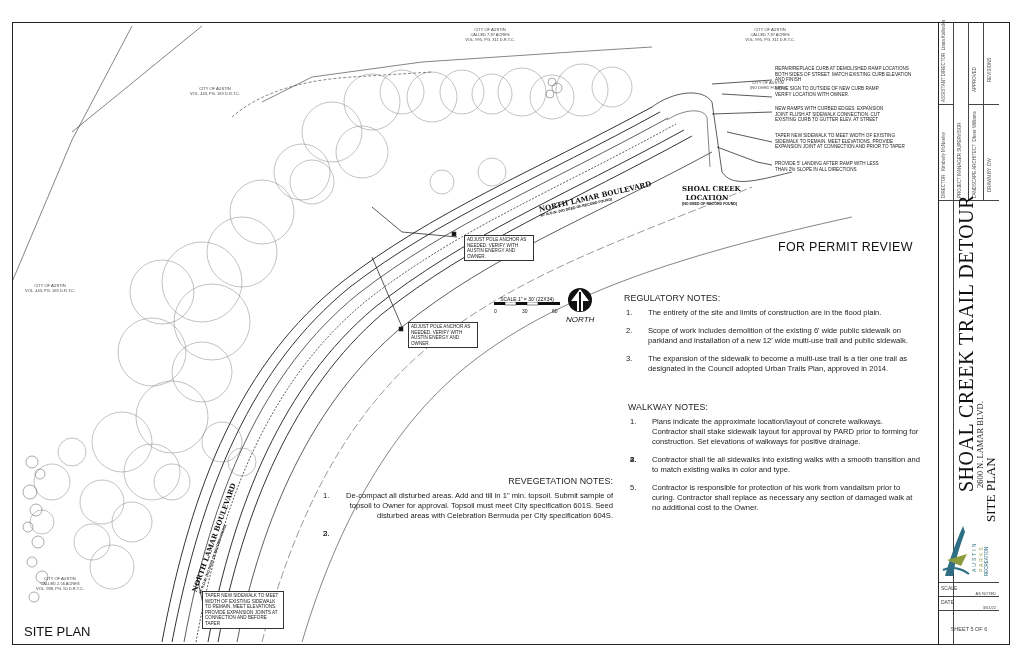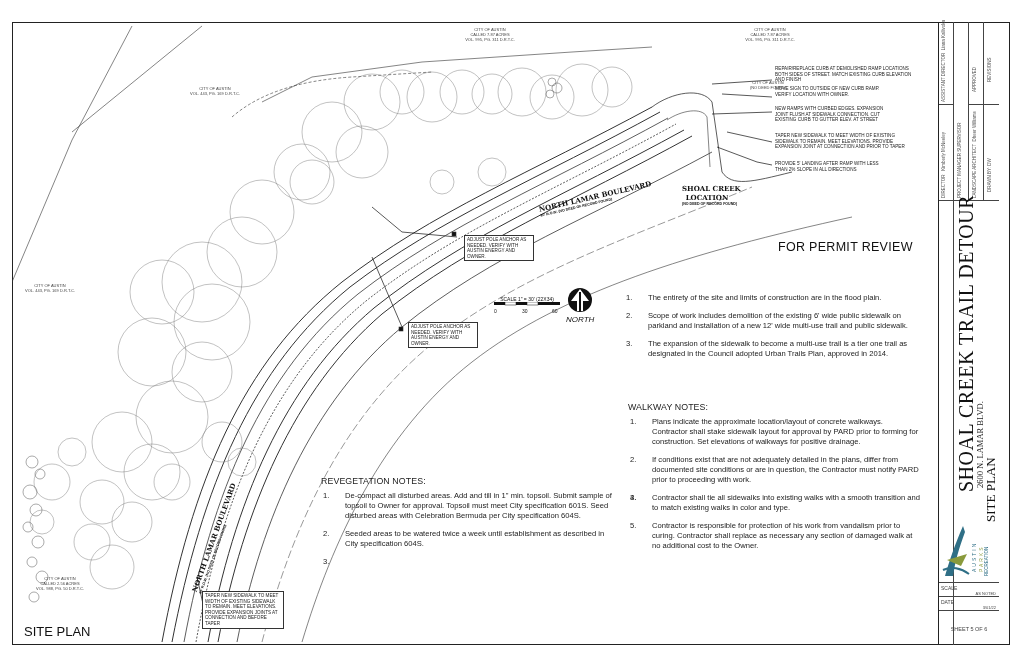--- a/index.html
+++ b/index.html
@@ -190,43 +190,44 @@
     <circle cx="13" cy="13" r="12" fill="#111"></circle>
     <path d="M13 2 L4 14 L10 14 L10 24 L16 24 L16 14 L22 14 Z" fill="#fff"></path>
     <path d="M13 5 L13 24" stroke="#111" stroke-width="2"></path>
   </svg>
   <div>NORTH</div>
 </div>
 
 <div class="permit">FOR PERMIT REVIEW</div>
 
 <div class="notes" style="left:624px;top:293px;width:292px;">
+  <h4>REGULATORY NOTES:</h4>
   <ol>
     <li><span class="num">1.</span><span>The entirety of the site and limits of construction are in the flood plain.</span></li>
     <li><span class="num">2.</span><span>Scope of work includes demolition of the existing 6' wide public sidewalk  on parkland and installation of a new 12' wide multi-use trail and public sidewalk.</span></li>
     <li><span class="num">3.</span><span>The expansion of the sidewalk to become a multi-use trail is a tier one trail as designated in the Council adopted Urban Trails Plan, approved in 2014.</span></li>
   </ol>
 </div>
 
 <div class="notes" style="left:628px;top:402px;width:292px;">
   <h4>WALKWAY NOTES:</h4>
   <ol>
     <li><span class="num">1.</span><span>Plans indicate the approximate location/layout of concrete walkways. Contractor shall stake sidewalk layout for approval by PARD prior to forming for construction. Set elevations of walkways for positive drainage.</span></li>
-    <li><span class="num">2.</span><span>If conditions exist that are not adequately detailed in the plans, differ from documented site conditions or are in question, the Contractor must notify PARD prior to proceeding with work.</span></li>
+    <li><span class="num">2.</span></li>
     <li><span class="num">3.</span></li>
     <li><span class="num">4.</span><span>Contractor shall tie all sidewalks into existing walks with a smooth transition and to match existing walks in color and type.</span></li>
     <li><span class="num">5.</span><span>Contractor is responsible for protection of his work from vandalism prior to curing. Contractor shall replace as necessary any section of damaged walk at no additional cost to the Owner.</span></li>
   </ol>
 </div>
 
-<div class="notes" style="left:321px;top:476px;width:292px;">
+<div class="notes" style="left:321px;top:476px;width:292px;text-align:right;">
   <h4>REVEGETATION NOTES:</h4>
   <ol>
     <li><span class="num">1.</span><span>De-compact all disturbed areas. Add and till in 1" min. topsoil. Submit sample of topsoil to Owner for approval. Topsoil must meet City specification 601S. Seed disturbed areas with Celebration Bermuda per City specification 604S.</span></li>
-    <li><span class="num">2.</span><span>Seeded areas to be watered twice a week until establishment as described in City specification 604S.</span></li>
+    <li><span class="num">2.</span></li>
     <li><span class="num">3.</span></li>
   </ol>
 </div>
 
 <div class="siteplan">SITE PLAN</div>
 
 <div class="titleblock">
 
   <div class="tb-line" style="left:14px;top:0;width:0.8px;height:100%;"></div>
   <div class="tb-line" style="left:29px;top:0;width:0.8px;height:178px;"></div>

